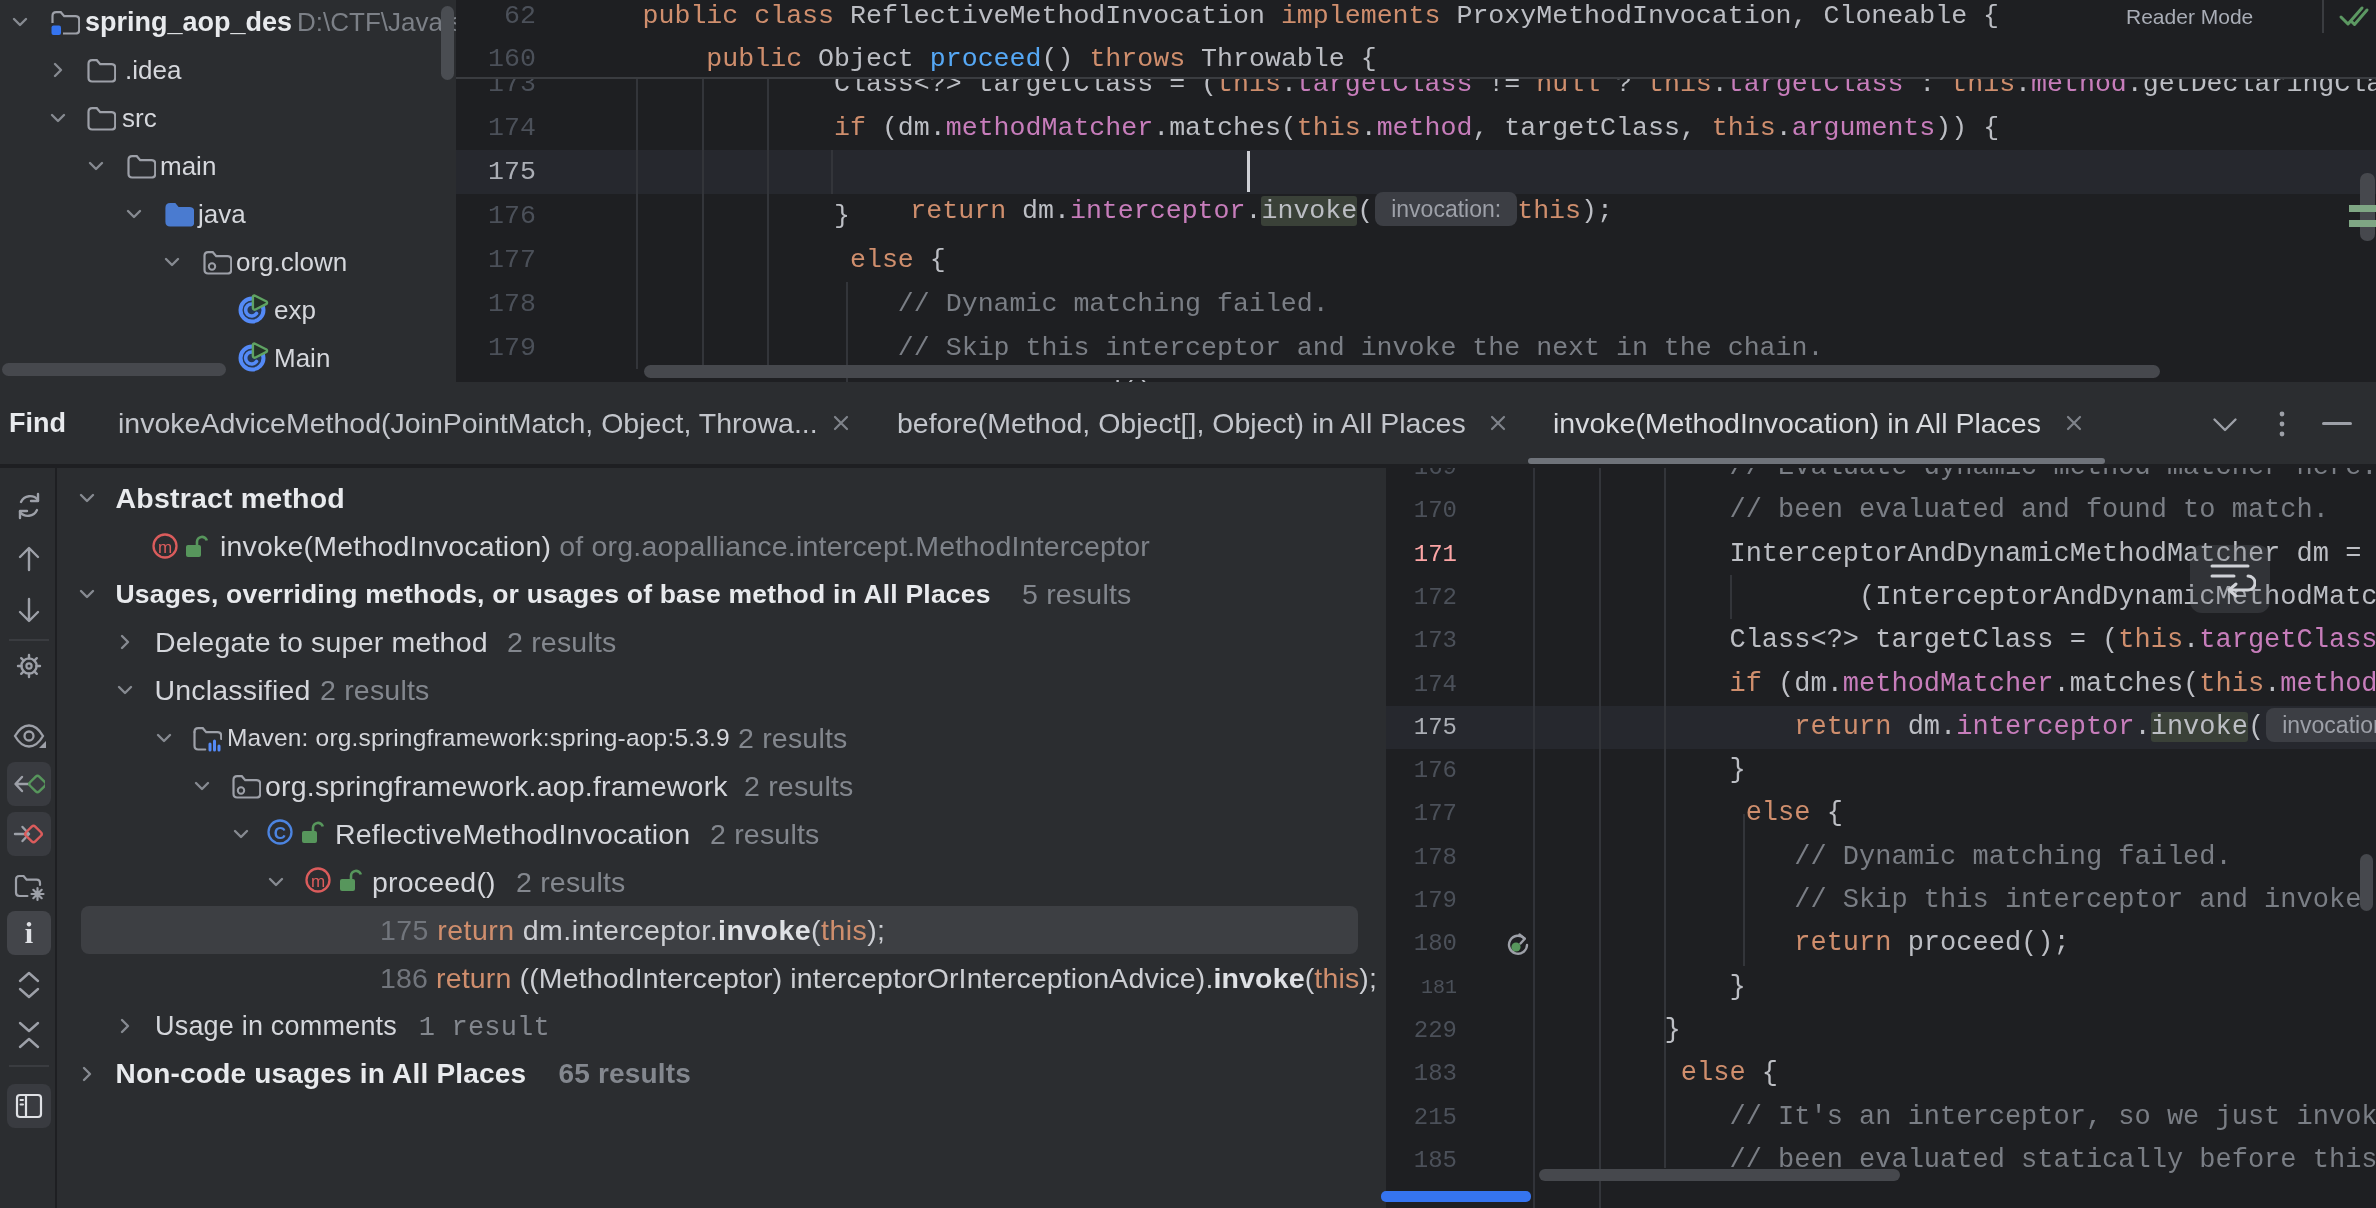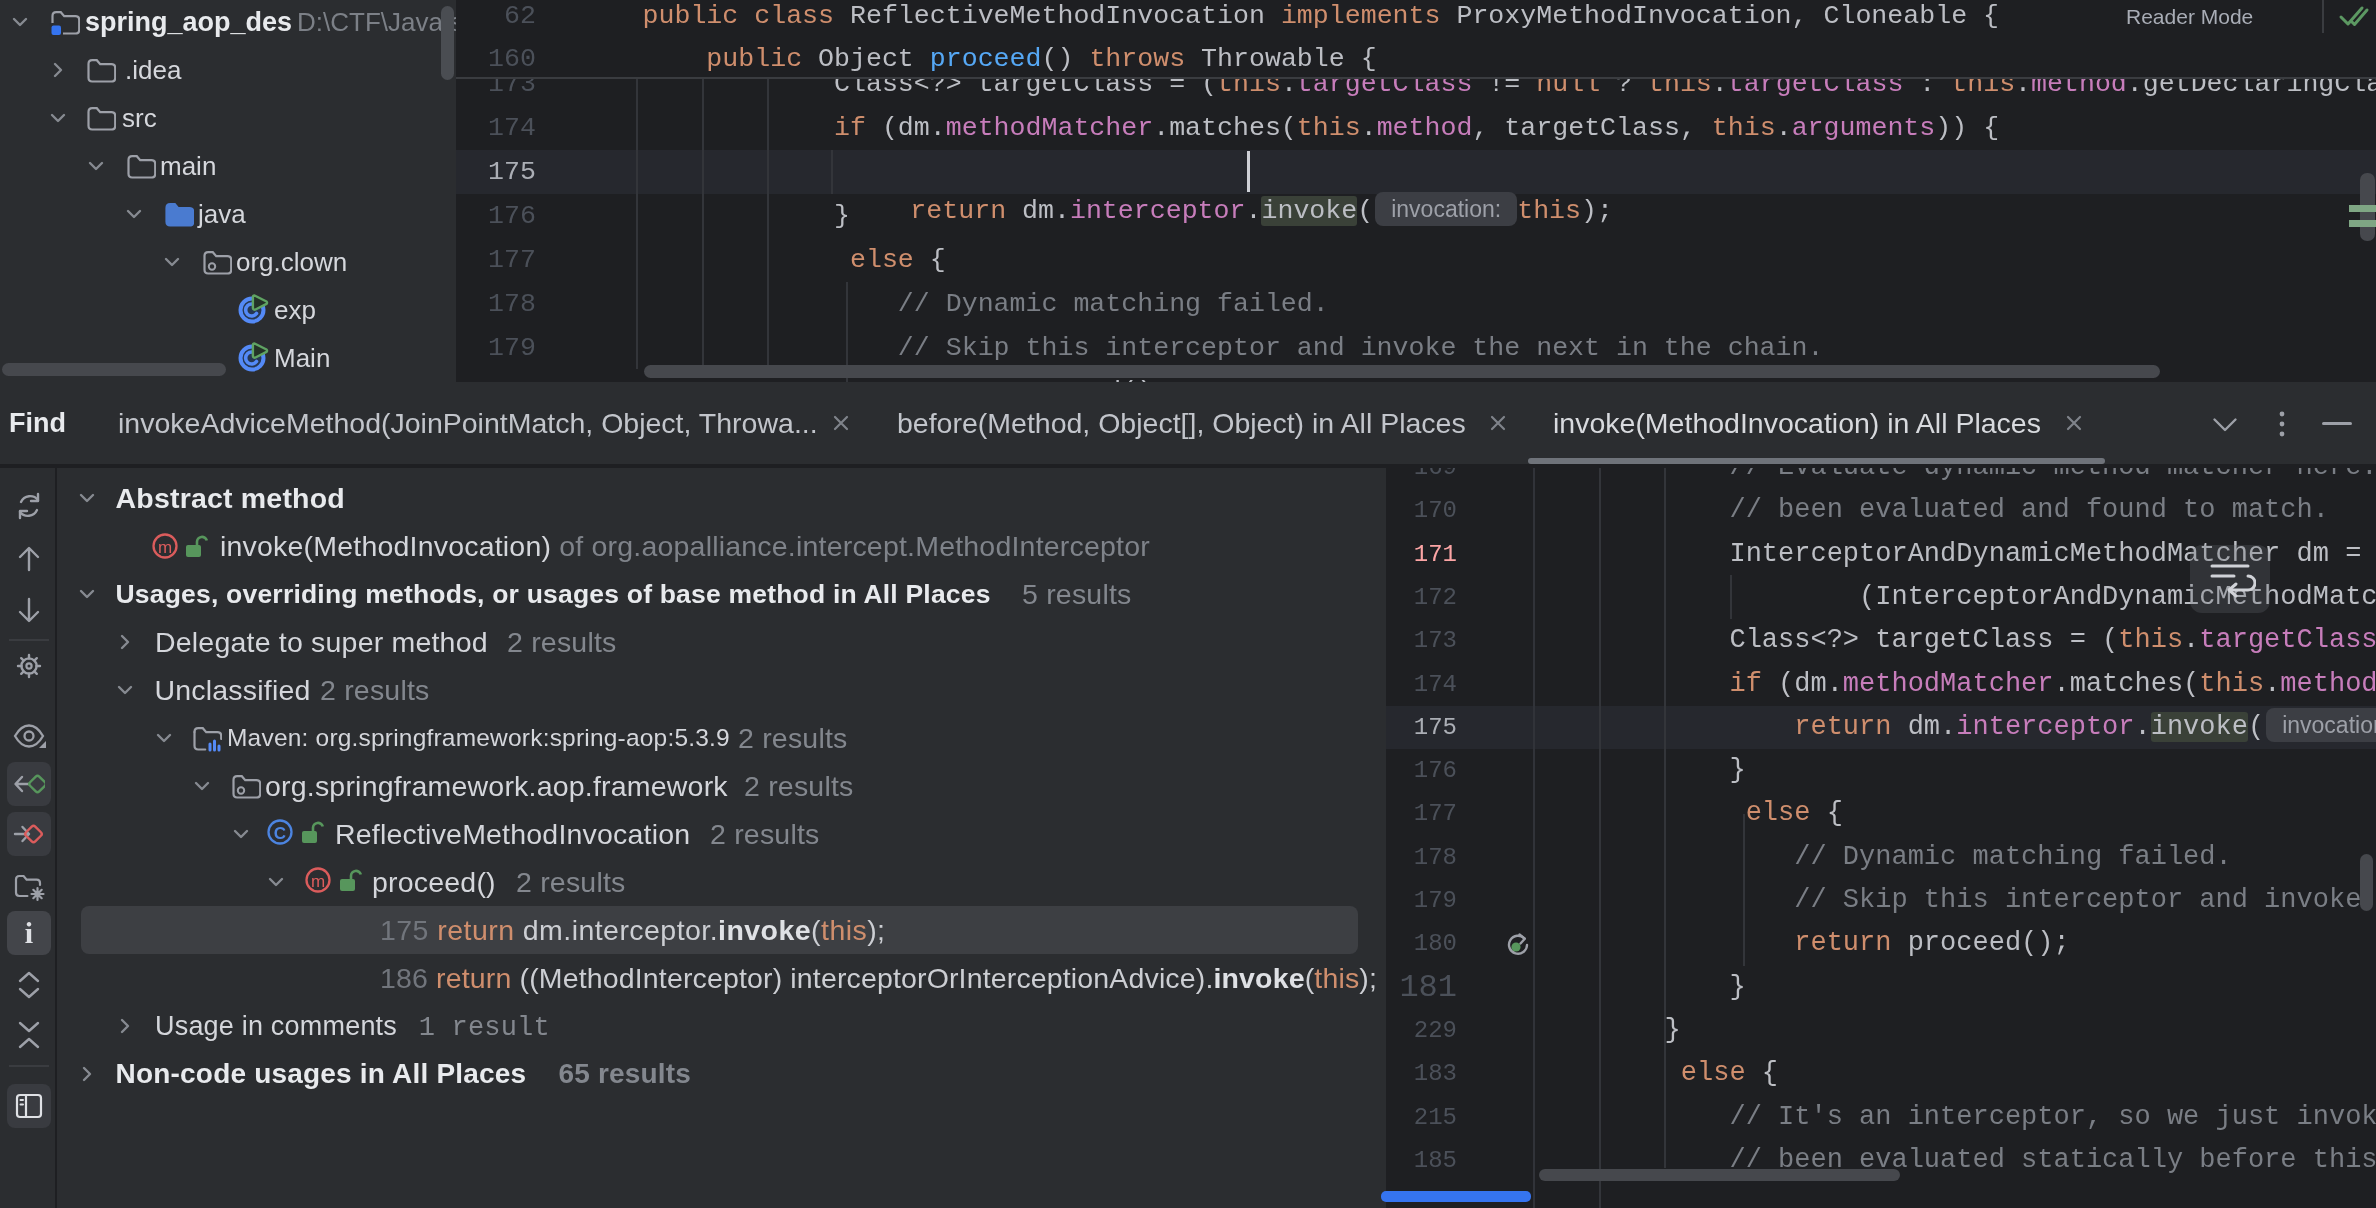--- a/index.html
+++ b/index.html
@@ -346,21 +346,21 @@
       <div class="abs" style="left:0;top:64.65px;width:71px;height:43.3px;line-height:43.3px;font-family:'Liberation Mono',monospace;font-size:24px;color:#fca5a5;text-align:right;">171</div>
       <div class="abs" style="left:0;top:107.95px;width:71px;height:43.3px;line-height:43.3px;font-family:'Liberation Mono',monospace;font-size:24px;color:#4b5059;text-align:right;">172</div>
       <div class="abs" style="left:0;top:151.25px;width:71px;height:43.3px;line-height:43.3px;font-family:'Liberation Mono',monospace;font-size:24px;color:#4b5059;text-align:right;">173</div>
       <div class="abs" style="left:0;top:194.55px;width:71px;height:43.3px;line-height:43.3px;font-family:'Liberation Mono',monospace;font-size:24px;color:#4b5059;text-align:right;">174</div>
       <div class="abs" style="left:0;top:237.85px;width:71px;height:43.3px;line-height:43.3px;font-family:'Liberation Mono',monospace;font-size:24px;color:#4b5059;text-align:right;color:#abaeb5;">175</div>
       <div class="abs" style="left:0;top:281.15px;width:71px;height:43.3px;line-height:43.3px;font-family:'Liberation Mono',monospace;font-size:24px;color:#4b5059;text-align:right;">176</div>
       <div class="abs" style="left:0;top:324.45px;width:71px;height:43.3px;line-height:43.3px;font-family:'Liberation Mono',monospace;font-size:24px;color:#4b5059;text-align:right;">177</div>
       <div class="abs" style="left:0;top:367.75px;width:71px;height:43.3px;line-height:43.3px;font-family:'Liberation Mono',monospace;font-size:24px;color:#4b5059;text-align:right;">178</div>
       <div class="abs" style="left:0;top:411.05px;width:71px;height:43.3px;line-height:43.3px;font-family:'Liberation Mono',monospace;font-size:24px;color:#4b5059;text-align:right;">179</div>
       <div class="abs" style="left:0;top:454.35px;width:71px;height:43.3px;line-height:43.3px;font-family:'Liberation Mono',monospace;font-size:24px;color:#4b5059;text-align:right;">180</div>
-      <div class="abs" style="left:0;top:497.65px;width:71px;height:43.3px;line-height:43.3px;font-family:'Liberation Mono',monospace;font-size:32px;color:#4b5059;text-align:right;">181</div>
+      <div class="abs" style="left:0;top:497.65px;width:71px;height:43.3px;line-height:43.3px;font-family:'Liberation Mono',monospace;font-size:20px;color:#4b5059;text-align:right;">181</div>
       <div class="abs" style="left:0;top:540.95px;width:71px;height:43.3px;line-height:43.3px;font-family:'Liberation Mono',monospace;font-size:24px;color:#4b5059;text-align:right;">229</div>
       <div class="abs" style="left:0;top:584.25px;width:71px;height:43.3px;line-height:43.3px;font-family:'Liberation Mono',monospace;font-size:24px;color:#4b5059;text-align:right;">183</div>
       <div class="abs" style="left:0;top:627.55px;width:71px;height:43.3px;line-height:43.3px;font-family:'Liberation Mono',monospace;font-size:24px;color:#4b5059;text-align:right;">215</div>
       <div class="abs" style="left:0;top:670.85px;width:71px;height:43.3px;line-height:43.3px;font-family:'Liberation Mono',monospace;font-size:24px;color:#4b5059;text-align:right;">185</div>
     </div>
     <div id="plines">
       <div class="pmono abs" style="left:149px;top:-21.95px;height:43.3px;line-height:43.3px;"><span class="com">            // Evaluate dynamic method matcher here: static part will already have</span></div>
       <div class="pmono abs" style="left:149px;top:21.35px;height:43.3px;line-height:43.3px;"><span class="com">            // been evaluated and found to match.</span></div>
       <div class="pmono abs" style="left:149px;top:64.65px;height:43.3px;line-height:43.3px;">            InterceptorAndDynamicMethodMatcher dm =</div>
       <div class="pmono abs" style="left:149px;top:107.95px;height:43.3px;line-height:43.3px;">                    (InterceptorAndDynamicMethodMatcher) interceptorOrInterceptionAdvice;</div>

